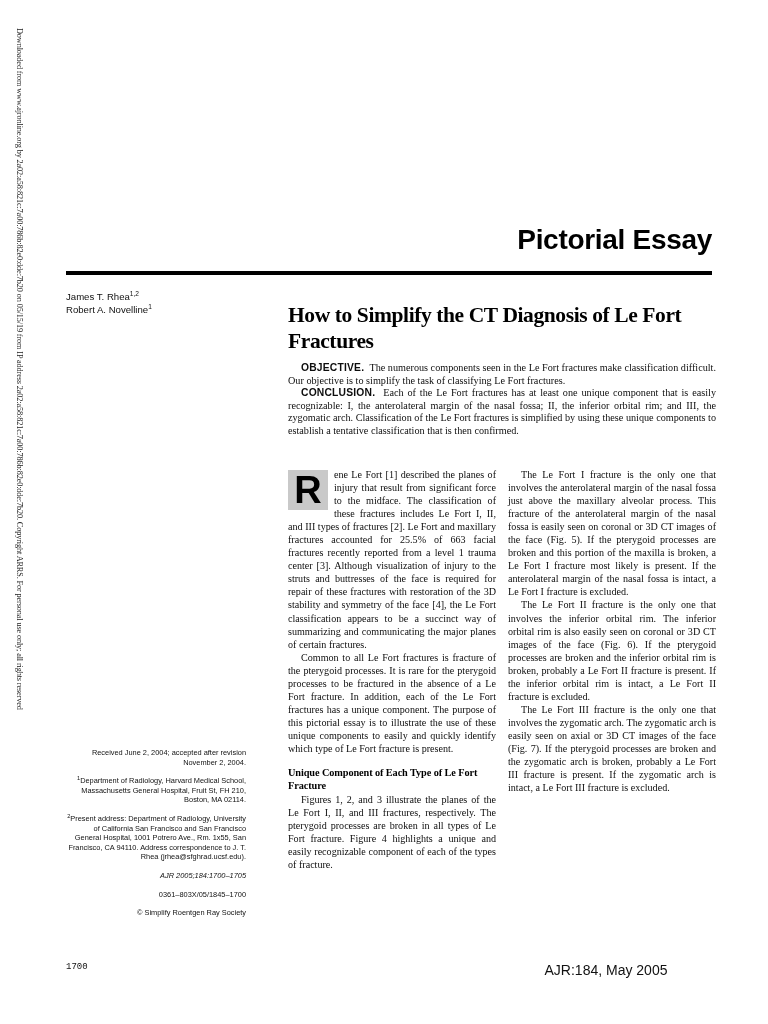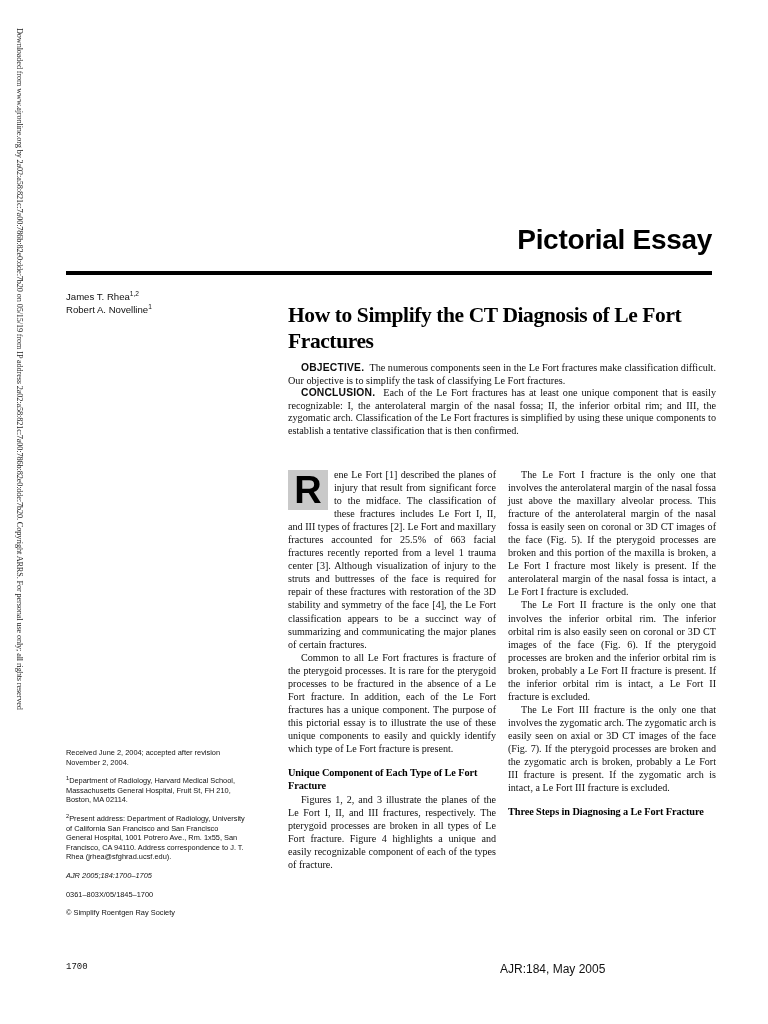--- a/index.html
+++ b/index.html
@@ -166,21 +166,21 @@
   #footnotes {
     position: absolute;
     left: 66px;
     top: 748px;
     width: 180px;
     font-family: "Liberation Sans", sans-serif;
     font-size: 7.4px;
     line-height: 9.6px;
     color: #111;
   }
-  #footnotes p { margin: 0 0 9px 0; }
+  #footnotes p { margin: 0 0 9px 0; text-align: right; }
   #footnotes .sup {
     font-size: 5.6px;
     vertical-align: super;
     line-height: 0;
   }
   #footnotes .cite {
     font-style: italic;
     font-family: "Liberation Sans", sans-serif;
   }
 
@@ -191,23 +191,23 @@
     top: 962px;
     font-family: Liberation Mono, monospace;
     font-size: 9px;
     color: #111;
   }
   #footer-right {
     position: absolute;
     left: 500px;
     top: 962px;
     width: 212px;
-    text-align: left;
-    font-family: "Liberation Sans", sans-serif;
-    font-size: 12px;
+    text-align: center;
+    font-family: "Liberation Sans", sans-serif;
+    font-size: 14px;
     color: #111;
   }
 </style>
 </head>
 <body>
 
 <div id="page">
 
   <div id="download-notice">Downloaded from www.ajronline.org by 2a02:a58:821c:7a00:786b:82e0:dde:7b20 on 05/15/19 from IP address 2a02:a58:821c:7a00:786b:82e0:dde:7b20. Copyright ARRS. For personal use only; all rights reserved</div>
 
@@ -231,21 +231,20 @@
     <p class="has-dropcap"><span class="dropcap">R</span><span>ene Le Fort [1] described the planes of injury that result from significant force to the midface. The classification of these fractures includes Le Fort I, II, and III types of fractures [2]. Le Fort and maxillary fractures accounted for 25.5% of 663 facial fractures recently reported from a level 1 trauma center [3]. Although visualization of injury to the struts and buttresses of the face is required for repair of these fractures with restoration of the 3D stability and symmetry of the face [4], the Le Fort classification appears to be a succinct way of summarizing and communicating the major planes of certain fractures.</span></p>
     <p>Common to all Le Fort fractures is fracture of the pterygoid processes. It is rare for the pterygoid processes to be fractured in the absence of a Le Fort fracture. In addition, each of the Le Fort fractures has a unique component. The purpose of this pictorial essay is to illustrate the use of these unique components to easily and quickly identify which type of Le Fort fracture is present.</p>
     <h2>Unique Component of Each Type of Le Fort Fracture</h2>
     <p>Figures 1, 2, and 3 illustrate the planes of the Le Fort I, II, and III fractures, respectively. The pterygoid processes are broken in all types of Le Fort fracture. Figure 4 highlights a unique and easily recognizable component of each of the types of fracture.</p>
   </div>
 
   <div class="col" id="col-right">
     <p>The Le Fort I fracture is the only one that involves the anterolateral margin of the nasal fossa just above the maxillary alveolar process. This fracture of the anterolateral margin of the nasal fossa is easily seen on coronal or 3D CT images of the face (Fig. 5). If the pterygoid processes are broken and this portion of the maxilla is broken, a Le Fort I fracture most likely is present. If the anterolateral margin of the nasal fossa is intact, a Le Fort I fracture is excluded.</p>
     <p>The Le Fort II fracture is the only one that involves the inferior orbital rim. The inferior orbital rim is also easily seen on coronal or 3D CT images of the face (Fig. 6). If the pterygoid processes are broken and the inferior orbital rim is broken, probably a Le Fort II fracture is present. If the inferior orbital rim is intact, a Le Fort II fracture is excluded.</p>
     <p>The Le Fort III fracture is the only one that involves the zygomatic arch. The zygomatic arch is easily seen on axial or 3D CT images of the face (Fig. 7). If the pterygoid processes are broken and the zygomatic arch is broken, probably a Le Fort III fracture is present. If the zygomatic arch is intact, a Le Fort III fracture is excluded.</p>
-    <h2>Three Steps in Diagnosing a Le Fort Fracture</h2>
   </div>
 
   <div id="footnotes">
     <p>Received June 2, 2004; accepted after revision November 2, 2004.</p>
     <p><span class="sup">1</span><span>Department of Radiology, Harvard Medical School, Massachusetts General Hospital, Fruit St, FH 210, Boston, MA 02114.</span></p>
     <p><span class="sup">2</span><span>Present address: Department of Radiology, University of California San Francisco and San Francisco General Hospital, 1001 Potrero Ave., Rm. 1x55, San Francisco, CA 94110. Address correspondence to J. T. Rhea (jrhea@sfghrad.ucsf.edu).</span></p>
     <p class="cite">AJR 2005;184:1700–1705</p>
     <p>0361–803X/05/1845–1700</p>
     <p>© Simplify Roentgen Ray Society</p>
   </div>

